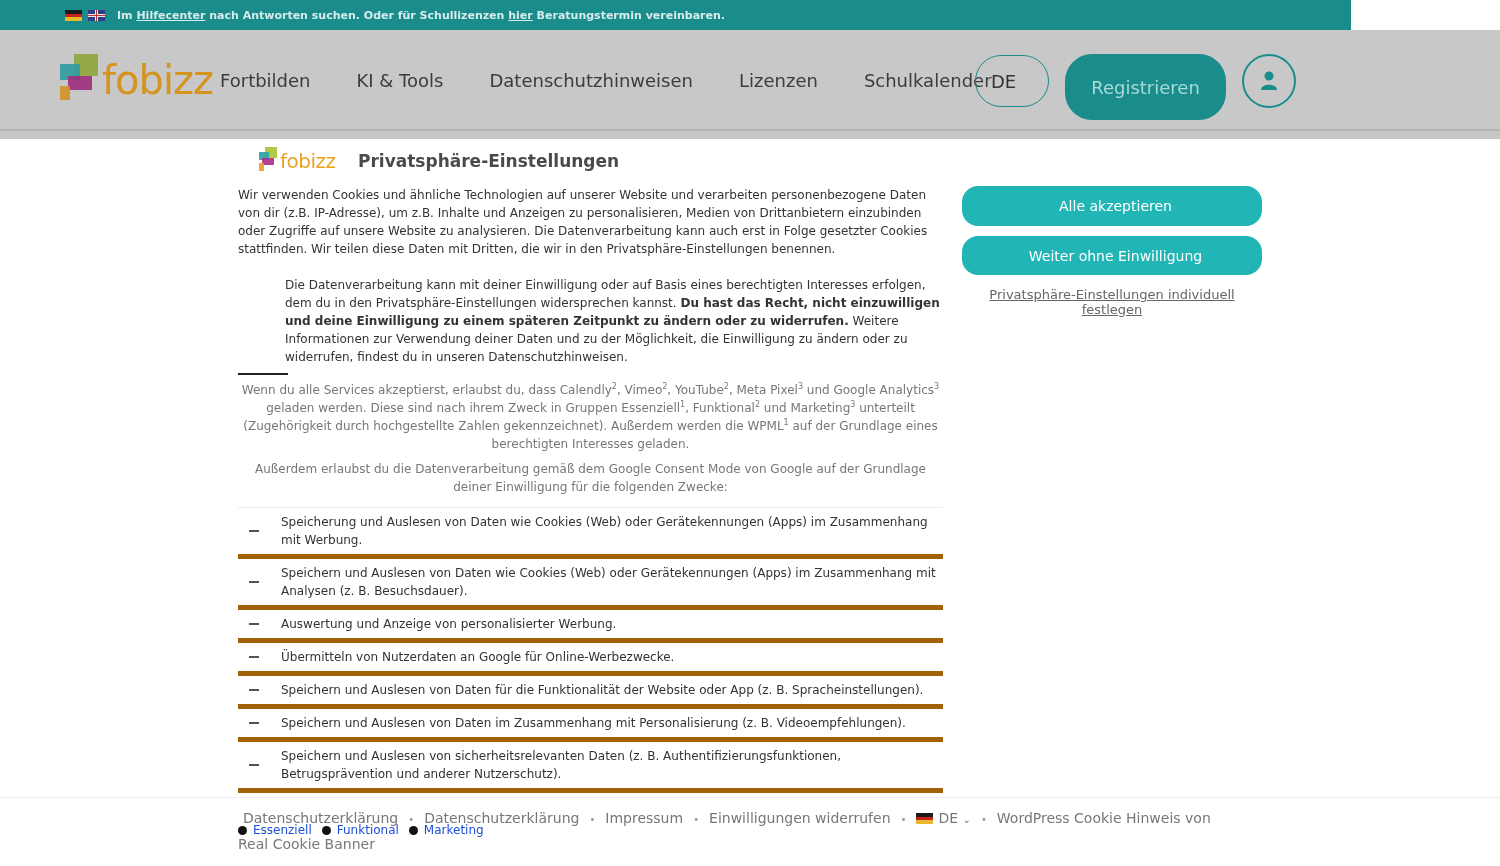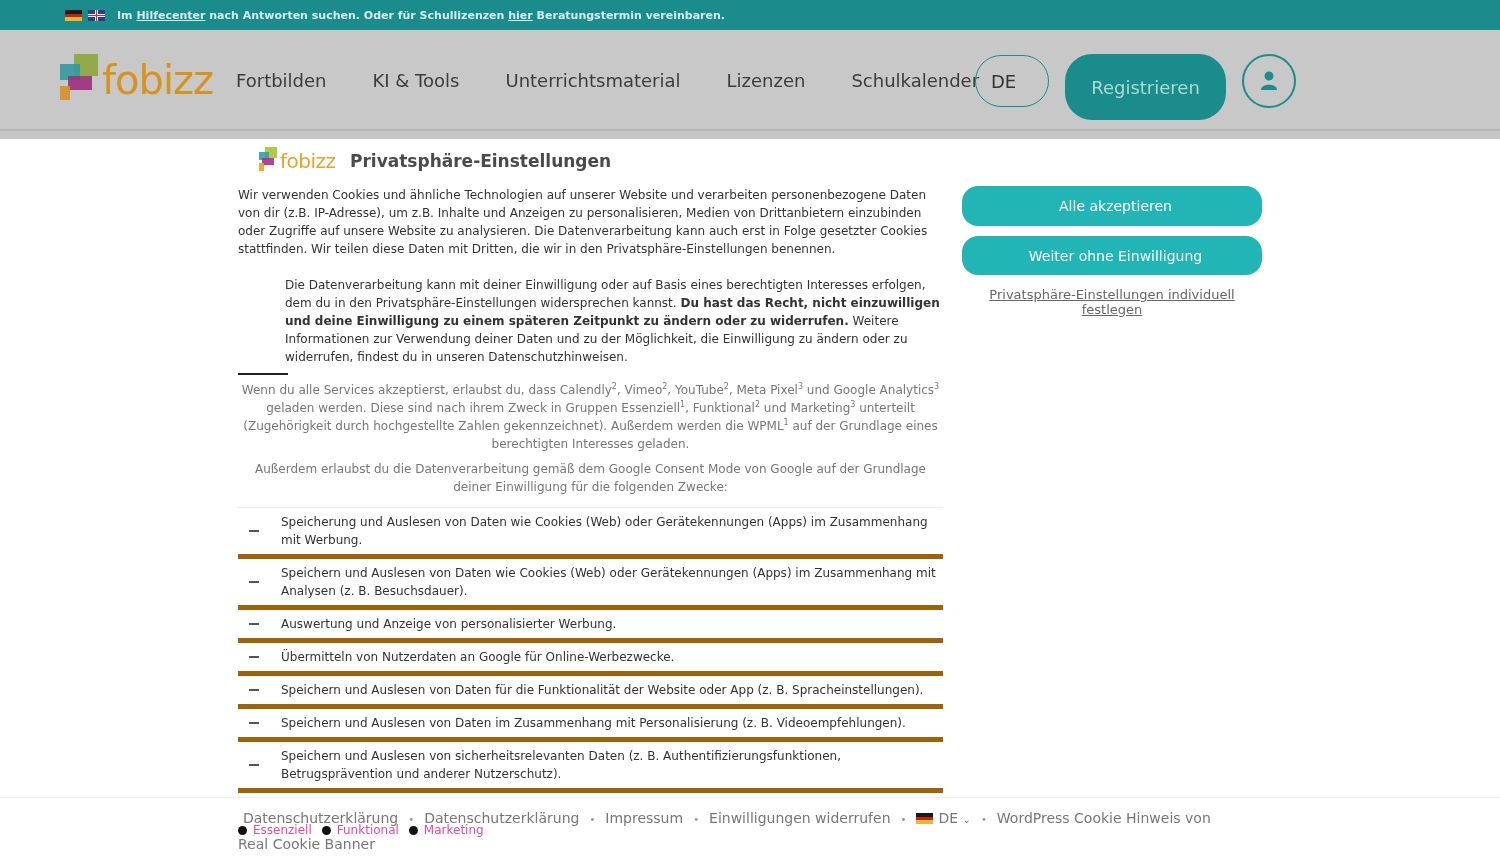--- a/index.html
+++ b/index.html
@@ -1,21 +1,21 @@
 <!DOCTYPE html>
 <html><head>
   <meta charset="utf-8">
   <style>
     * { box-sizing: border-box; margin: 0; padding: 0; }
     html, body { width: 1500px; height: 866px; overflow: hidden; background: #ffffff; }
     body { font-family: "DejaVu Sans", "Liberation Sans", sans-serif; position: relative; }
 
     
     .topbar {
-      position: absolute; left: 0; top: 0; width: 1500px; height: 30px;
+      position: absolute; left: 0; top: 0; width: 1351px; height: 30px;
       background: #1b8c8c; display: flex; align-items: center; padding-left: 65px;
       color: #d6ecec; font-size: 11px; font-weight: bold;
     }
     .flag { display: inline-block; width: 17px; height: 11px; margin-right: 6px; position: relative; overflow: hidden; }
     .flag-de { background: linear-gradient(to bottom, #1a1a1a 0 33%, #c8211b 33% 66%, #e8b92c 66% 100%); }
     .flag-uk { background: #2f3f86; }
     .flag-uk::before, .flag-uk::after { content: ""; position: absolute; background: #e8e8e8; }
     .flag-uk::before { left: 0; top: 4px; width: 17px; height: 3px; }
     .flag-uk::after { left: 7px; top: 0; width: 3px; height: 11px; }
     .flag-uk .cross-r { position: absolute; left: 0; top: 5px; width: 17px; height: 1px; background: #b9323a; z-index: 2; }
@@ -30,21 +30,21 @@
     }
     .header-strip { position: absolute; left: 0; top: 131px; width: 1500px; height: 8px; background: #c6c6c6; }
     .logo { position: absolute; left: 60px; top: 24px; width: 132px; height: 54px; }
     .logo .sq { position: absolute; opacity: 0.9; }
     .logo .green { left: 14px; top: 0; width: 24px; height: 22px; background: #8ea63c; }
     .logo .teal { left: 0; top: 10px; width: 20px; height: 16px; background: #2f9aa0; }
     .logo .purple { left: 8px; top: 22px; width: 24px; height: 14px; background: #9c2d7c; }
     .logo .orange { left: 0; top: 32px; width: 10px; height: 14px; background: #d49225; }
     .logo .wordmark { position: absolute; left: 42px; top: 2px; font-size: 40px; color: #d4941e; letter-spacing: -1px; font-family: "DejaVu Sans", sans-serif; line-height: 48px; }
 
-    .nav { position: absolute; left: 236px; top: 0; height: 101px; display: flex; align-items: center; gap: 0; }
+    .nav { position: absolute; left: 220px; top: 0; height: 101px; display: flex; align-items: center; gap: 0; }
     .nav-item { font-size: 18px; color: #3c3c3c; margin-right: 46px; white-space: nowrap; }
     .lang-pill {
       position: absolute; left: 975px; top: 25px; width: 74px; height: 52px;
       border: 1px solid #1b8c8c; border-radius: 26px; font-size: 18px; color: #333;
       display: flex; align-items: center; padding-left: 15px;
     }
     .register-btn {
       position: absolute; left: 1065px; top: 24px; width: 161px; height: 66px;
       background: #1b8c8c; border-radius: 27px; color: #a9dada; font-size: 18px;
       display: flex; align-items: center; justify-content: center;
@@ -57,36 +57,36 @@
     
     .dialog { position: absolute; left: 0; top: 139px; width: 1500px; height: 727px; background: #fff; }
     .dlg-head { position: absolute; left: 258px; top: 8px; display: flex; align-items: center; }
     .mini-logo { position: relative; width: 72px; height: 28px; }
     .mini-logo .sq { position: absolute; opacity: 0.92; }
     .mini-logo .green { left: 7px; top: 0; width: 12px; height: 11px; background: #a8c43a; }
     .mini-logo .teal { left: 1px; top: 5px; width: 10px; height: 8px; background: #2fa3a8; }
     .mini-logo .purple { left: 4px; top: 11px; width: 12px; height: 7px; background: #b0308a; }
     .mini-logo .orange { left: 1px; top: 16px; width: 5px; height: 8px; background: #e8a324; }
     .mini-logo .wordmark { position: absolute; left: 22px; top: 1px; font-size: 20px; color: #e8a324; letter-spacing: -0.5px; line-height: 26px; }
-    .dlg-title { margin-left: 20px; font-size: 17px; font-weight: bold; color: #4a4a4a; }
+    .dlg-title { margin-left: 28px; font-size: 17px; font-weight: bold; color: #4a4a4a; }
 
     .content { position: absolute; left: 238px; top: 47px; width: 705px; font-size: 12px; line-height: 18px; color: #333; }
     .content p { margin-bottom: 18px; }
     .content p.tight { margin-bottom: 0; margin-left: 47px; }
     .sep { width: 50px; height: 2px; background: #222; margin: 7px 0 6px 0; }
     .gray { color: #777; }
     .gray p { margin-bottom: 7px; text-align: center; }
     sup { font-size: 8px; line-height: 0; vertical-align: 5px; }
 
     .purposes { margin-top: 11px; border-top: 1px solid #ececec; }
     .purpose { display: flex; align-items: center; border-bottom: 5px solid #a16207; padding: 5px 0; min-height: 29px; }
     .purpose .dash { width: 10px; height: 2px; background: #555; margin: 0 22px 0 11px; flex-shrink: 0; }
     .purpose .txt { color: #333; }
 
-    .groups { margin-top: 28px; display: flex; align-items: center; gap: 10px; color: #ec4899; font-size: 12px; }
+    .groups { margin-top: 28px; display: flex; align-items: center; gap: 10px; color: #1d4ed8; font-size: 12px; }
     .group { display: flex; align-items: center; }
     .dot { width: 9px; height: 9px; border-radius: 50%; background: #111; margin-right: 6px; }
 
     .btns { position: absolute; left: 962px; top: 47px; width: 300px; }
     .btn-primary {
       width: 300px; height: 40px; border-radius: 16px; background: #22b5b5;
       color: #fff; font-size: 14px; display: flex; align-items: center; justify-content: center; padding-left: 7px;
     }
     .btn-primary + .btn-primary { margin-top: 10px; height: 39px; }
     .custom-link { display: block; margin-top: 12px; text-align: center; color: #666; font-size: 13px; text-decoration: underline; }
@@ -121,21 +121,21 @@
   <div class="logo">
     <span class="sq green"></span>
     <span class="sq teal"></span>
     <span class="sq purple"></span>
     <span class="sq orange"></span>
     <span class="wordmark">fobizz</span>
   </div>
   <nav class="nav">
     <span class="nav-item">Fortbilden</span>
     <span class="nav-item">KI &amp; Tools</span>
-    <span class="nav-item">Unterrichtsmaterial</span>
+    <span class="nav-item">Datenschutzhinweisen</span>
     <span class="nav-item">Lizenzen</span>
     <span class="nav-item">Schulkalender</span>
   </nav>
   <div class="lang-pill">DE</div>
   <div class="register-btn">Registrieren</div>
   <div class="user-btn">
     <svg width="22" height="22" viewBox="0 0 22 22">
       <circle cx="11" cy="6" r="4.5" fill="#1b8c8c"></circle>
       <path d="M3 20 C3 13 19 13 19 20 Z" fill="#1b8c8c"></path>
     </svg>

